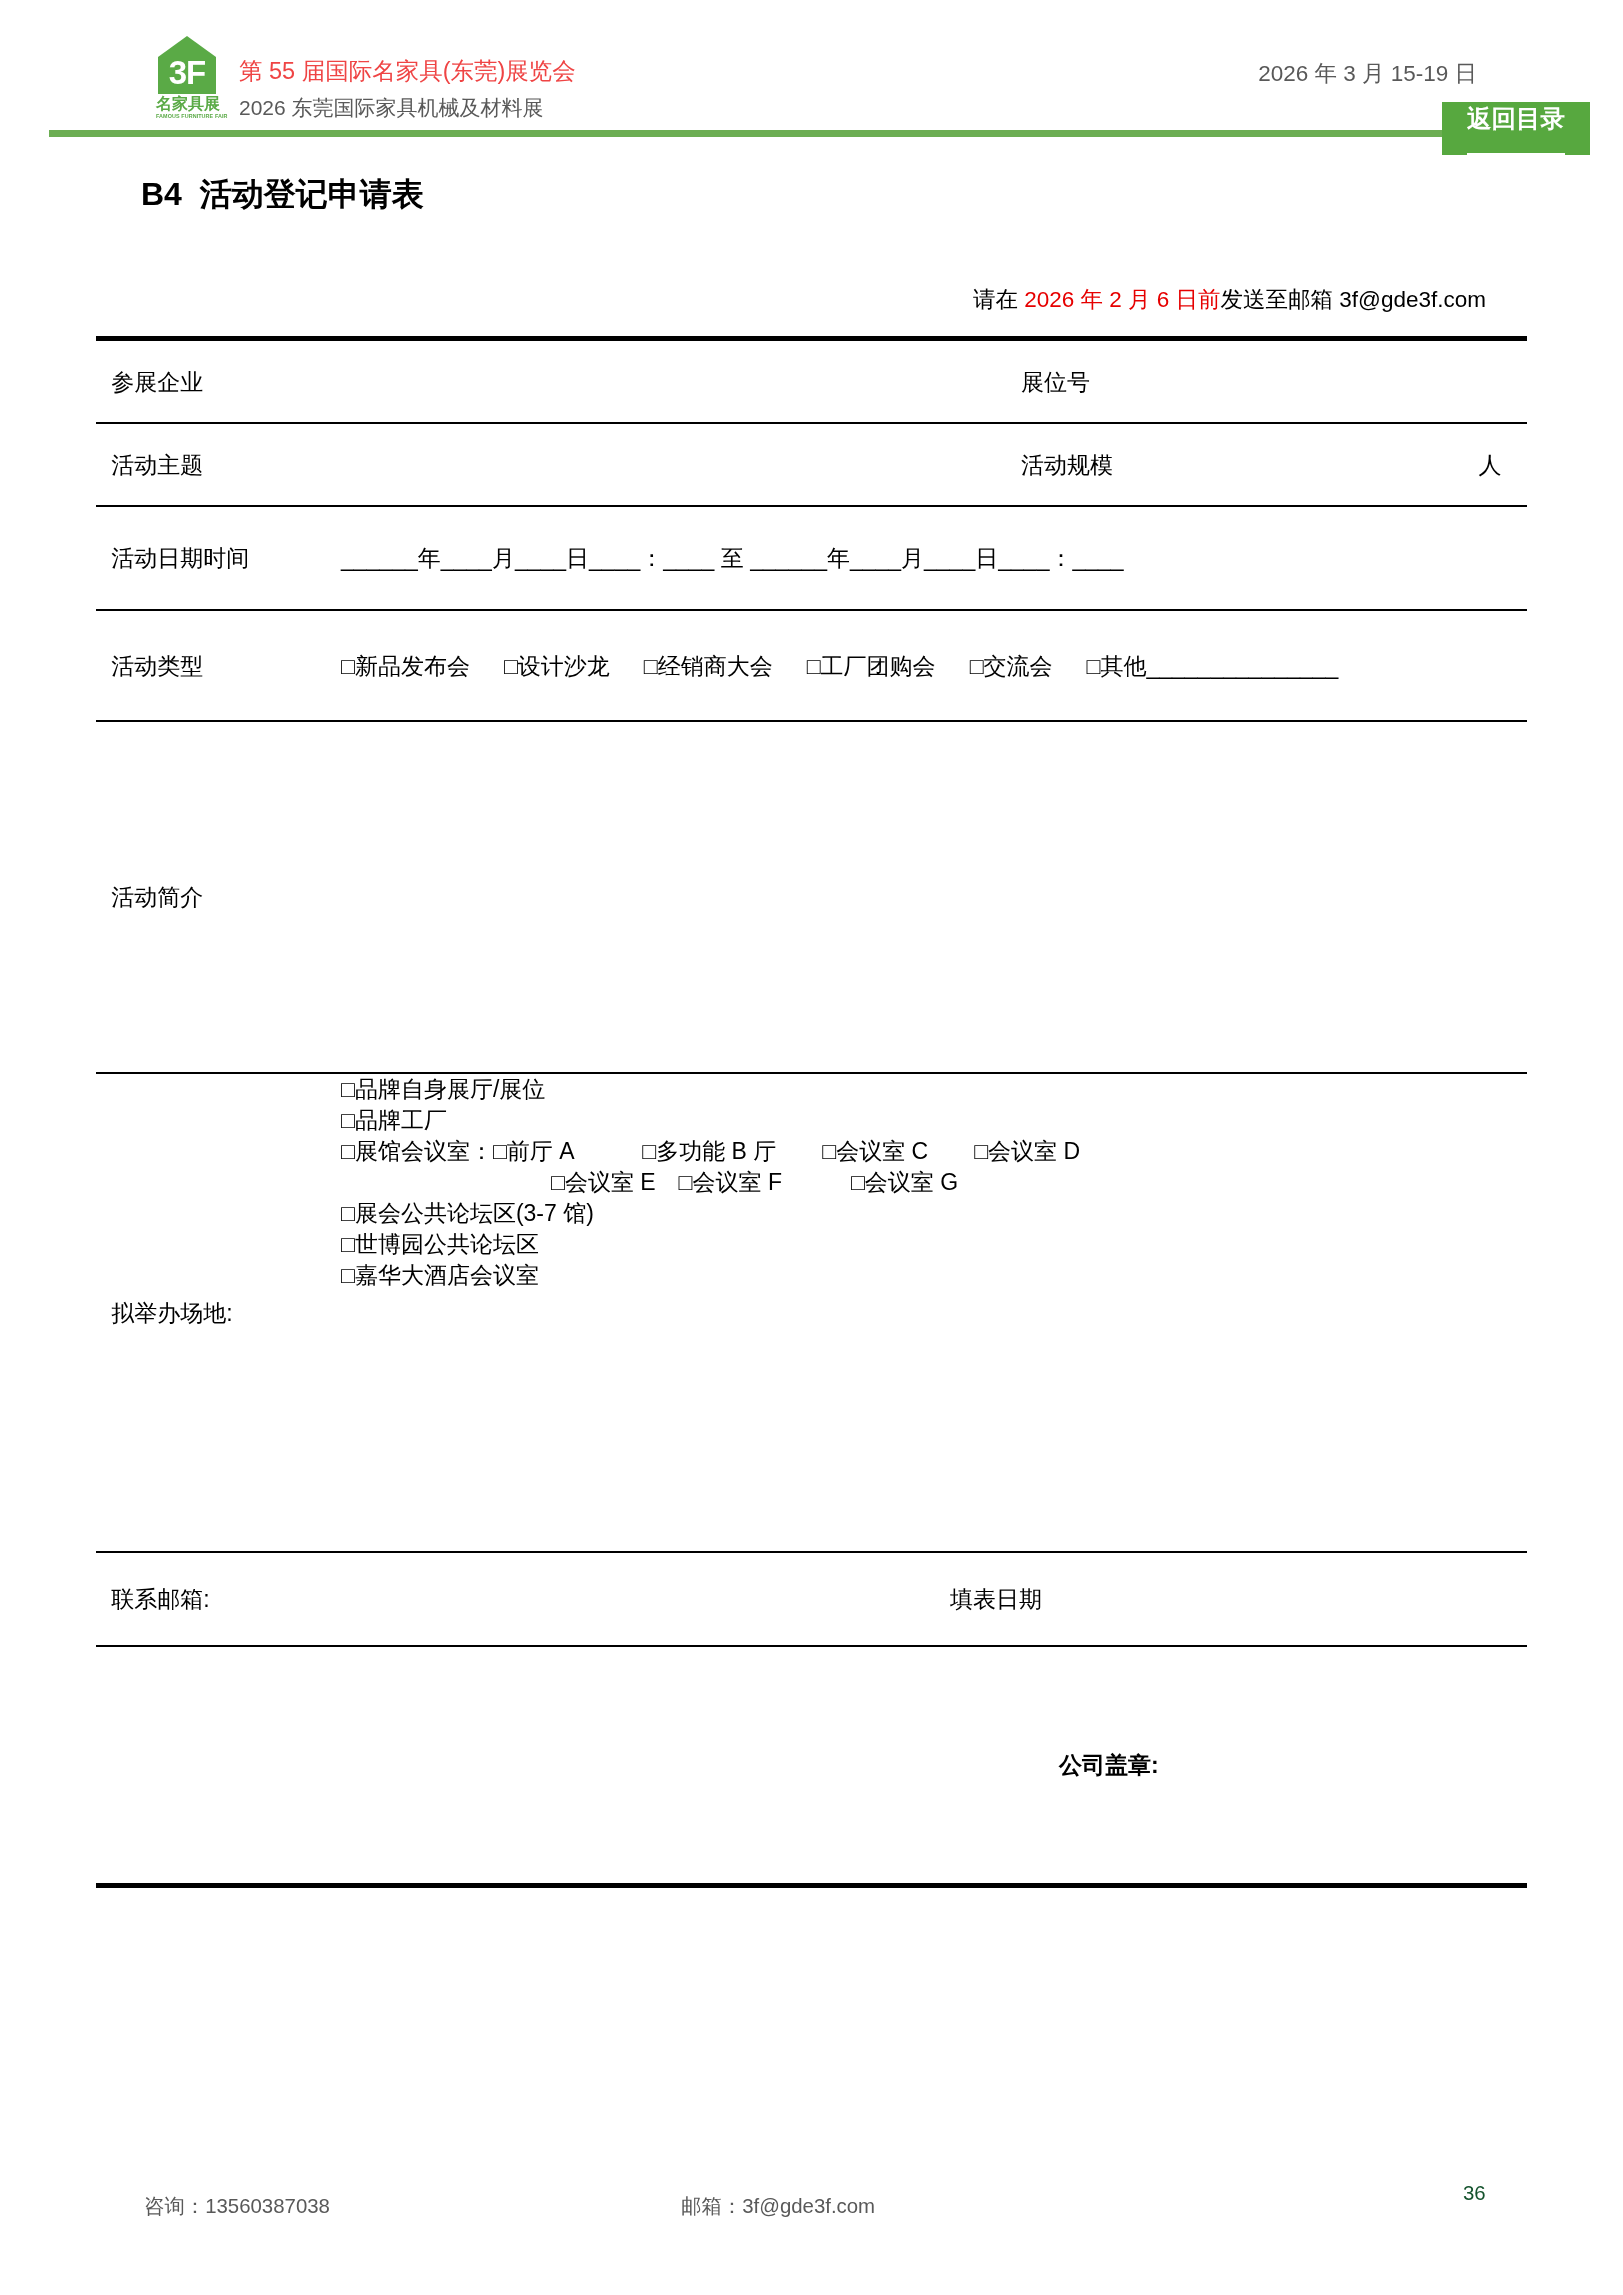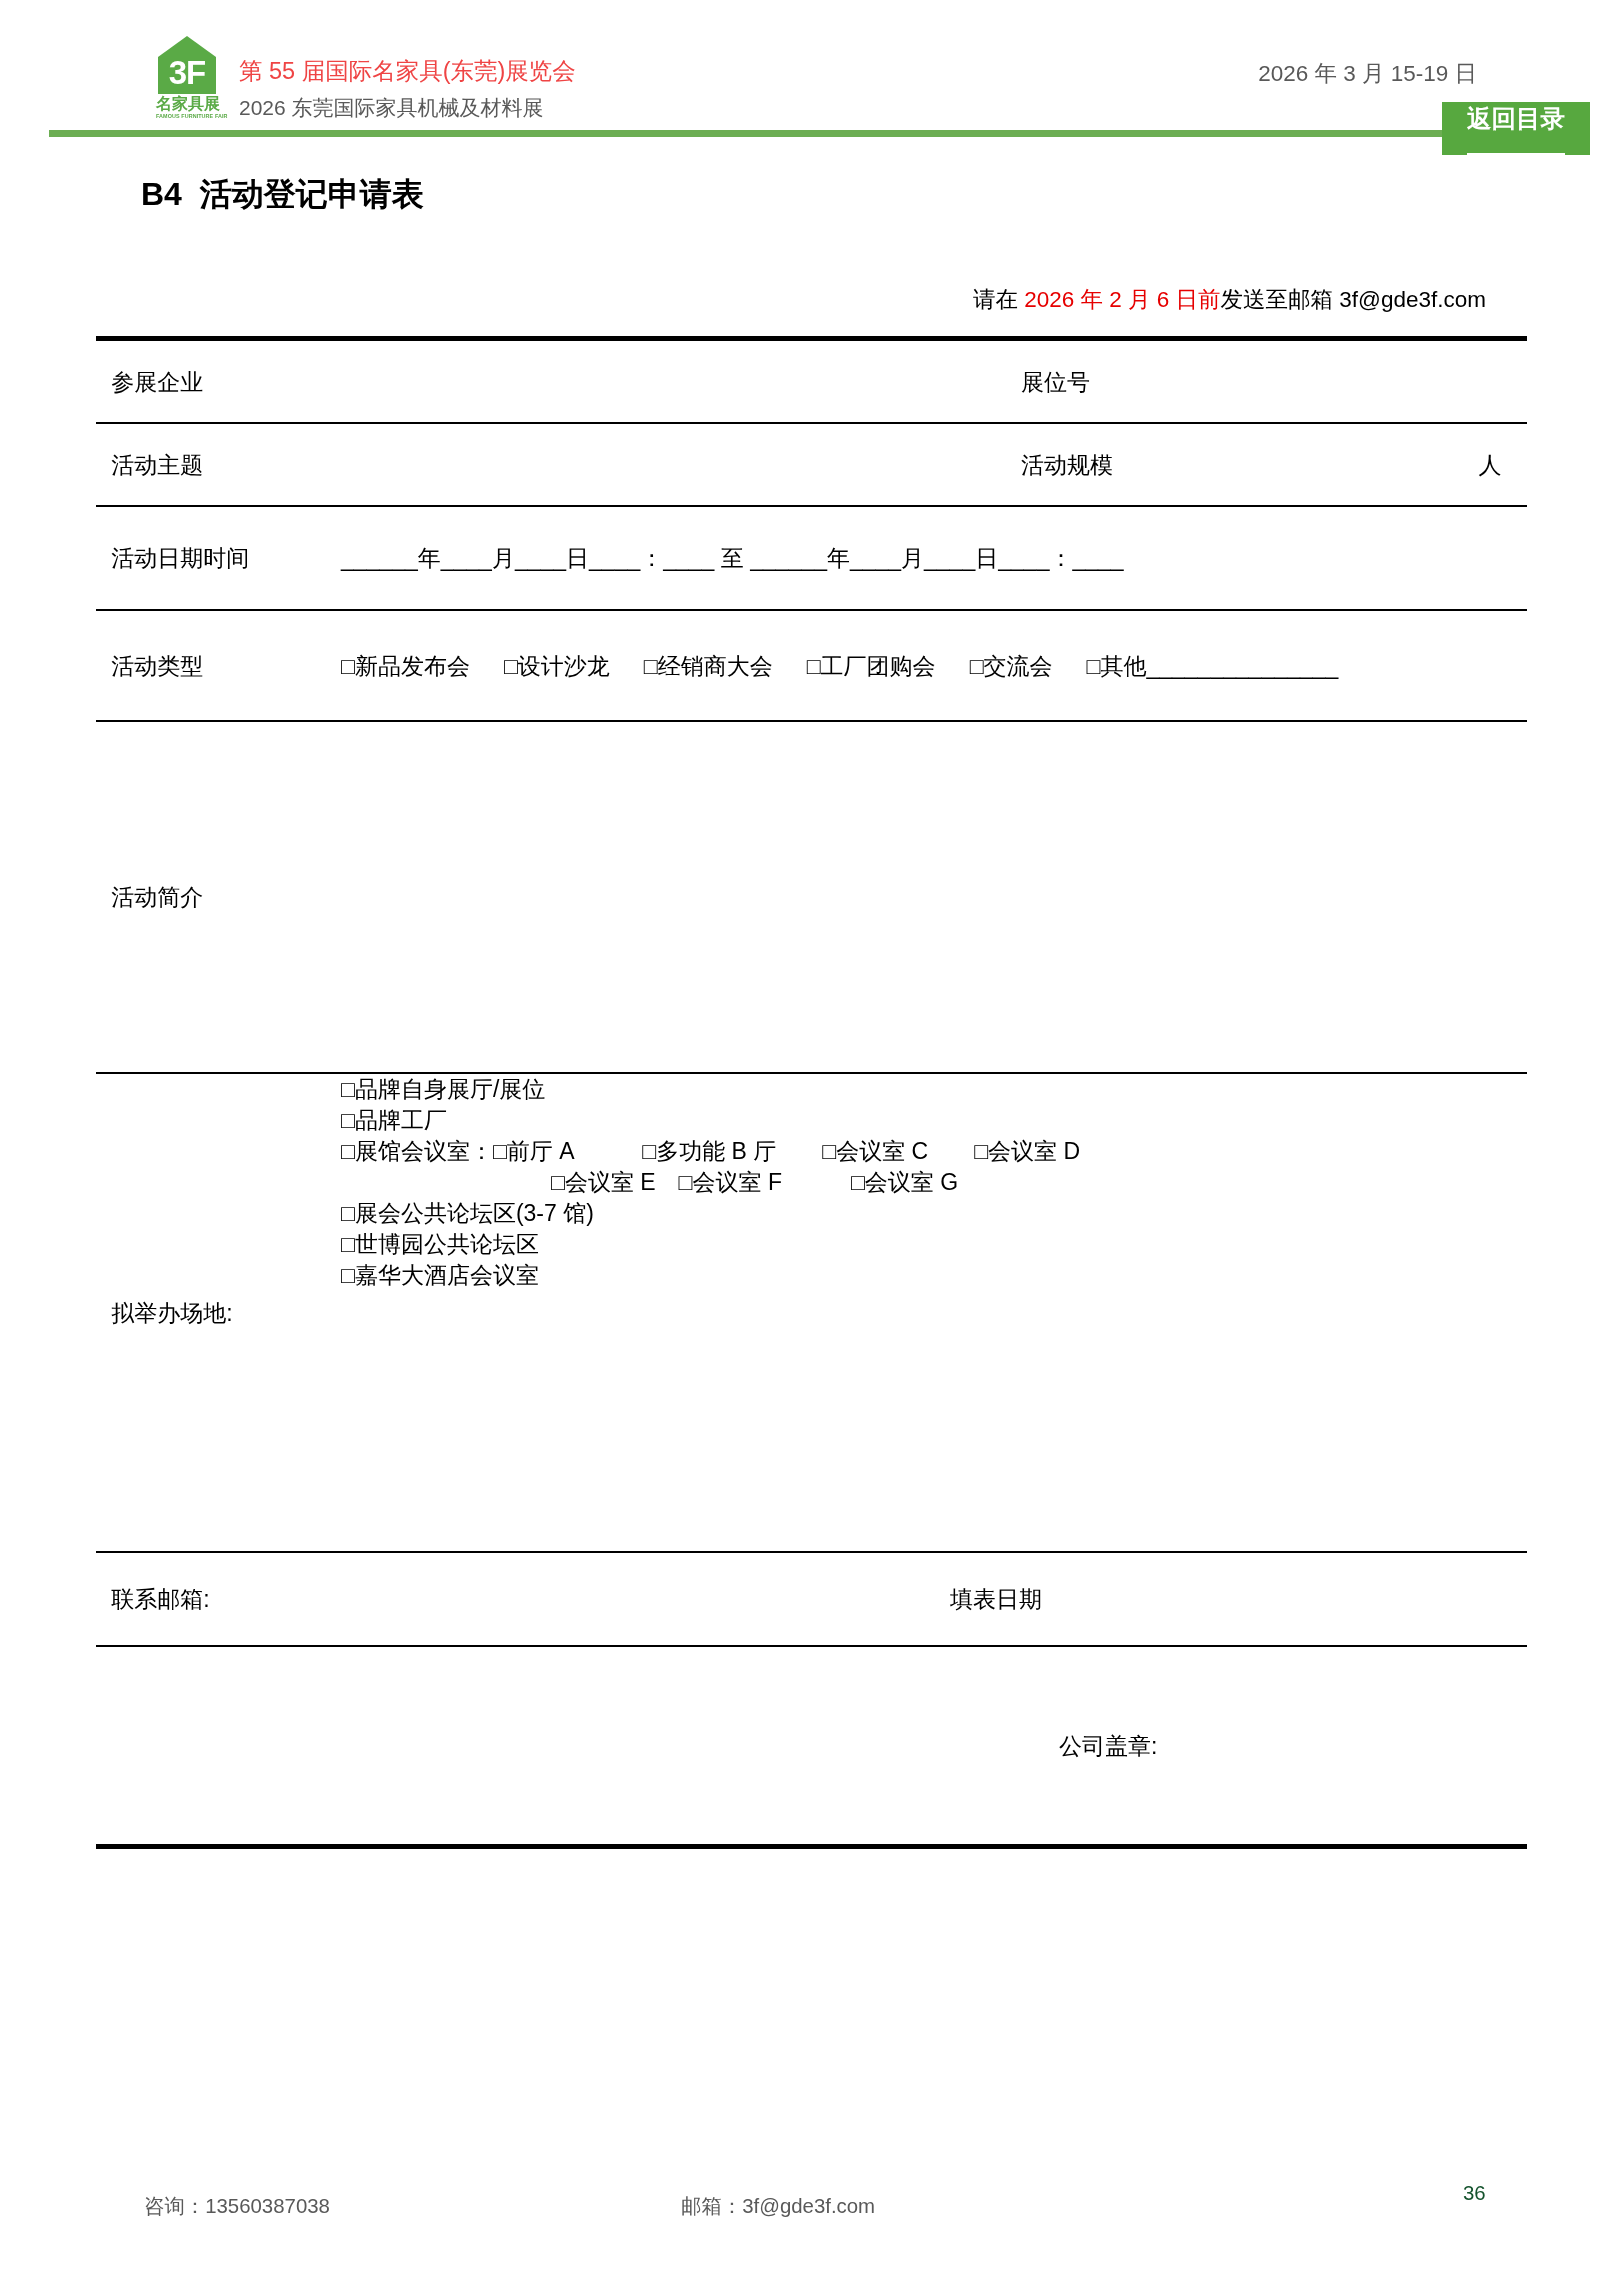--- a/index.html
+++ b/index.html
@@ -37,21 +37,21 @@
   
   .ftable {
     position:absolute; left:96px; top:336px; width:1431px;
     border-top:5.6px solid #000; border-bottom:5.6px solid #000;
     font-size:23px;
   }
   .frow { position:relative; border-bottom:2px solid #000; }
   .frow.last { border-bottom:none; }
   .r1 { height:83px; } .r2 { height:83px; } .r3 { height:104px; } .r4 { height:111px; }
   .r5 { height:352px; } .r6 { height:479px; } .r7 { height:79px; } .r8 { height:94px; }
-  .r9 { height:197px; }
+  .r9 { height:236px;font-weight:bold; }
   .flabel { position:absolute; left:15.3px; top:50%; transform:translateY(-50%); white-space:pre; }
   .flabel2 { position:absolute; left:925px; top:50%; transform:translateY(-50%); white-space:pre; }
   .flabel3 { position:absolute; left:854px; top:50%; transform:translateY(-50%); white-space:pre; }
   .funit { position:absolute; right:25.6px; top:50%; transform:translateY(-50%); white-space:pre; }
   .fcontent { position:absolute; left:245px; top:50%; transform:translateY(-50%); white-space:pre; }
   .opts { position:absolute; left:245px; right:10.2px; top:50%; transform:translateY(-50%);
     display:flex; flex-wrap:nowrap; column-gap:34px; white-space:pre; }
   .venue-lines { position:absolute; left:245px; top:0; bottom:0; right:10.2px;
     display:flex; flex-direction:column; justify-content:flex-start; }
   .venue-line { white-space:pre; }

